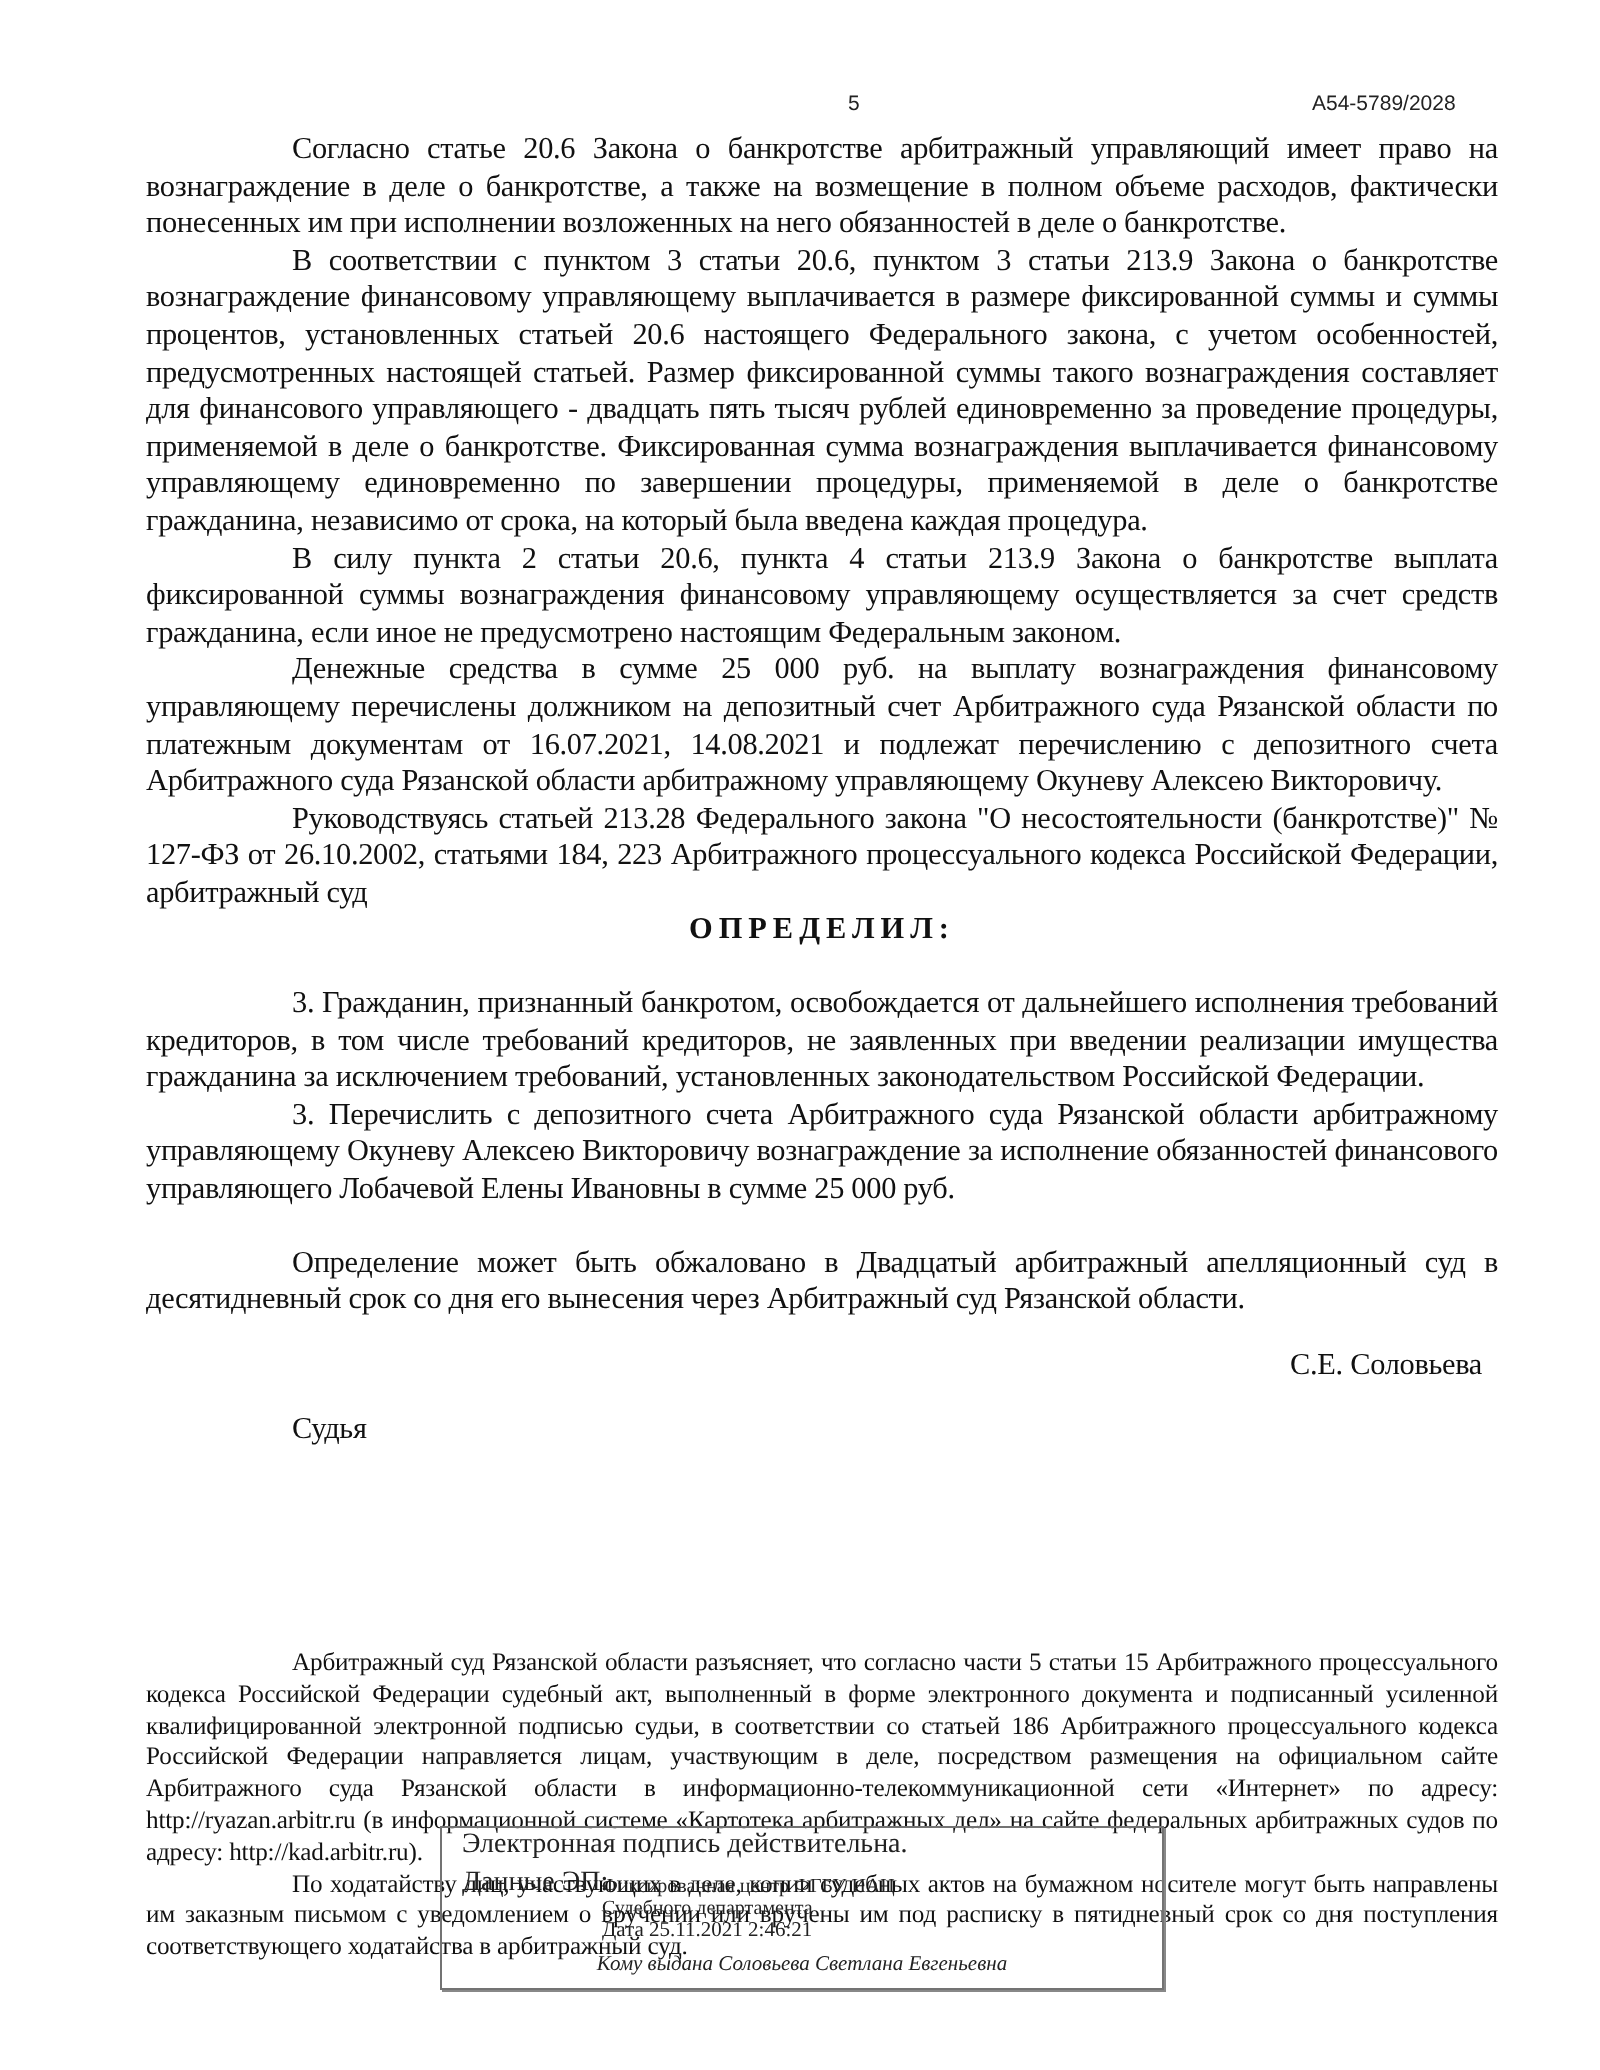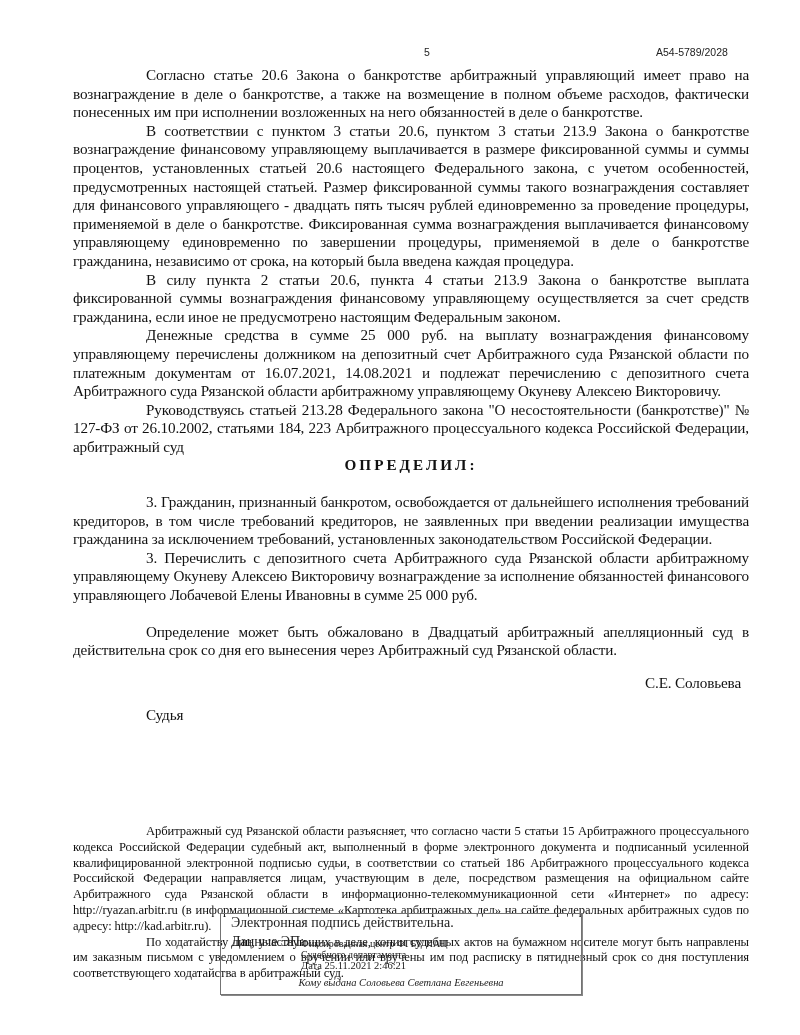--- a/index.html
+++ b/index.html
@@ -46,21 +46,21 @@
   <div class="body-text">
     <p>Согласно статье 20.6 Закона о банкротстве арбитражный управляющий имеет право на вознаграждение в деле о банкротстве, а также на возмещение в полном объеме расходов, фактически понесенных им при исполнении возложенных на него обязанностей в деле о банкротстве.</p>
     <p>В соответствии с пунктом 3 статьи 20.6, пунктом 3 статьи 213.9 Закона о банкротстве вознаграждение финансовому управляющему выплачивается в размере фиксированной суммы и суммы процентов, установленных статьей 20.6 настоящего Федерального закона, с учетом особенностей, предусмотренных настоящей статьей. Размер фиксированной суммы такого вознаграждения составляет для финансового управляющего - двадцать пять тысяч рублей единовременно за проведение процедуры, применяемой в деле о банкротстве. Фиксированная сумма вознаграждения выплачивается финансовому управляющему единовременно по завершении процедуры, применяемой в деле о банкротстве гражданина, независимо от срока, на который была введена каждая процедура.</p>
     <p>В силу пункта 2 статьи 20.6, пункта 4 статьи 213.9 Закона о банкротстве выплата фиксированной суммы вознаграждения финансовому управляющему осуществляется за счет средств гражданина, если иное не предусмотрено настоящим Федеральным законом.</p>
     <p>Денежные средства в сумме 25 000 руб. на выплату вознаграждения финансовому управляющему перечислены должником на депозитный счет Арбитражного суда Рязанской области по платежным документам от 16.07.2021, 14.08.2021 и подлежат перечислению с депозитного счета Арбитражного суда Рязанской области арбитражному управляющему Окуневу Алексею Викторовичу.</p>
     <p>Руководствуясь статьей 213.28 Федерального закона "О несостоятельности (банкротстве)" № 127-ФЗ от 26.10.2002, статьями 184, 223 Арбитражного процессуального кодекса Российской Федерации, арбитражный суд</p>
     <p class="title">ОПРЕДЕЛИЛ:</p>
     <p>3. Гражданин, признанный банкротом, освобождается от дальнейшего исполнения требований кредиторов, в том числе требований кредиторов, не заявленных при введении реализации имущества гражданина за исключением требований, установленных законодательством Российской Федерации.</p>
     <p>3. Перечислить с депозитного счета Арбитражного суда Рязанской области арбитражному управляющему Окуневу Алексею Викторовичу вознаграждение за исполнение обязанностей финансового управляющего Лобачевой Елены Ивановны в сумме 25 000 руб.</p>
     <div class="gap"></div>
-    <p>Определение может быть обжаловано в Двадцатый арбитражный апелляционный суд в действительна срок со дня его вынесения через Арбитражный суд Рязанской области.</p>
+    <p>Определение может быть обжаловано в Двадцатый арбитражный апелляционный суд в десятидневный срок со дня его вынесения через Арбитражный суд Рязанской области.</p>
     <div class="sign-row">
       <span class="sign-left">Судья</span>
       <span class="sign-right">С.Е. Соловьева</span>
     </div>
   </div>
 
   <div class="small-text">
     <p>Арбитражный суд Рязанской области разъясняет, что согласно части 5 статьи 15 Арбитражного процессуального кодекса Российской Федерации судебный акт, выполненный в форме электронного документа и подписанный усиленной квалифицированной электронной подписью судьи, в соответствии со статьей 186 Арбитражного процессуального кодекса Российской Федерации направляется лицам, участвующим в деле, посредством размещения на официальном сайте Арбитражного суда Рязанской области в информационно-телекоммуникационной сети «Интернет» по адресу: http://ryazan.arbitr.ru (в информационной системе «Картотека арбитражных дел» на сайте федеральных арбитражных судов по адресу: http://kad.arbitr.ru).</p>
     <p>По ходатайству лиц, участвующих в деле, копии судебных актов на бумажном носителе могут быть направлены им заказным письмом с уведомлением о вручении или вручены им под расписку в пятидневный срок со дня поступления соответствующего ходатайства в арбитражный суд.</p>
   </div>

